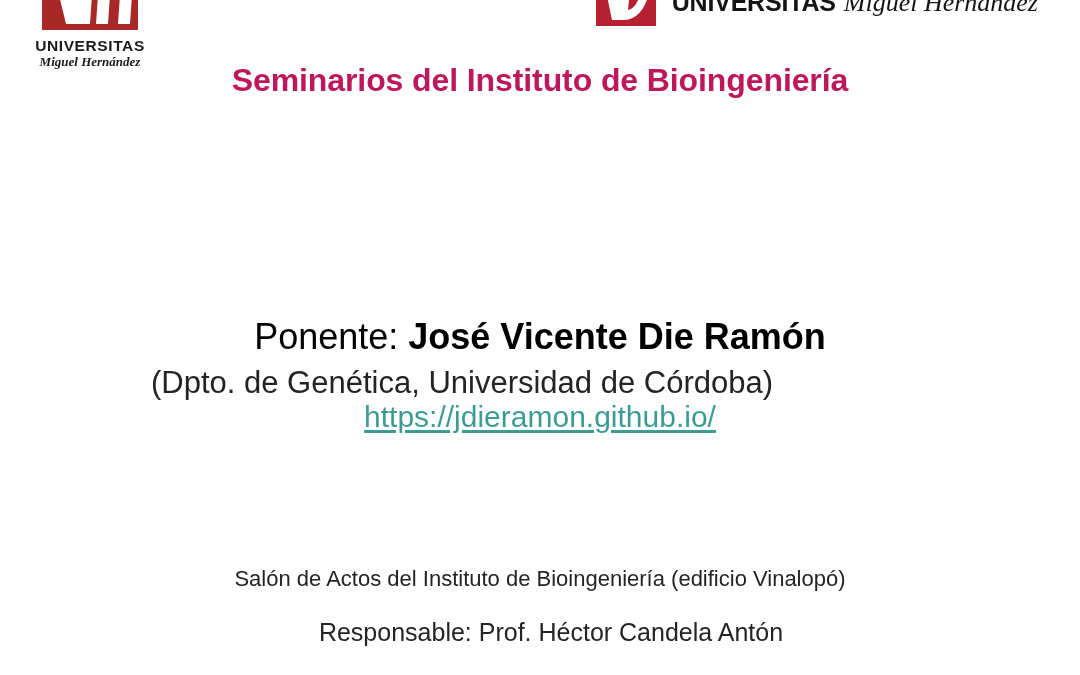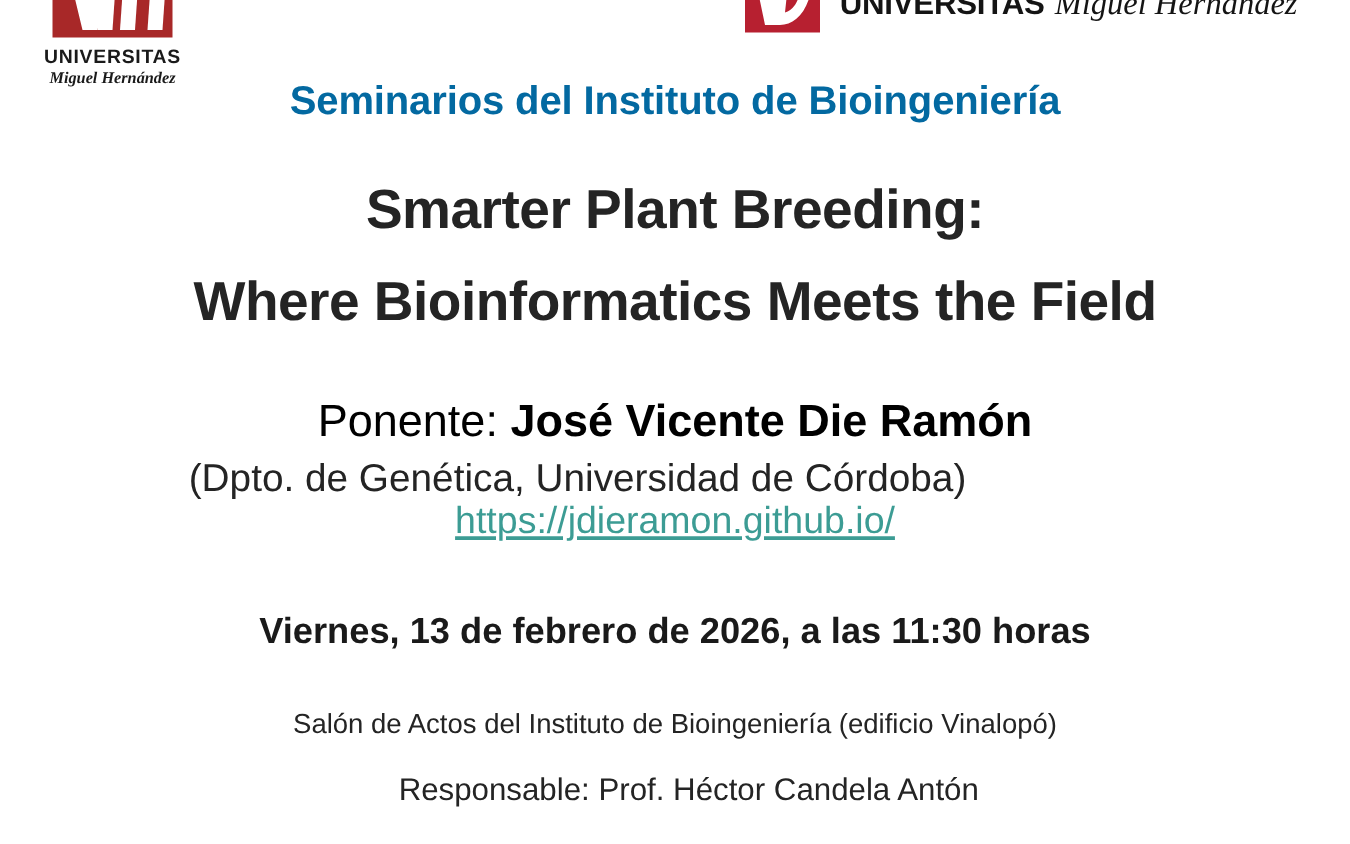--- a/index.html
+++ b/index.html
@@ -95,21 +95,21 @@
     color: #141414;
   }
 
   
   .series-title {
     position: absolute;
     top: 62px;
     left: 0;
     width: 1080px;
     text-align: center;
-    color: #0369a1;
+    color: #be185d;
     font-weight: bold;
     font-size: 32px;
     letter-spacing: -0.1px;
     white-space: nowrap;
   }
 
   .talk-title {
     position: absolute;
     top: 131px;
     left: 0;
@@ -237,32 +237,27 @@
       </svg>
     </div>
     <div class="wordmark">
       <span class="univ">UNIVERSITAS</span>
       <span class="mh">Miguel Hernández</span>
     </div>
   </div>
 
   <div class="series-title">Seminarios del Instituto de Bioingeniería</div>
 
-  <div class="talk-title">
-    <span class="line">Smarter Plant Breeding:</span>
-    <span class="line">Where Bioinformatics Meets the Field</span>
-  </div>
 
   <div class="speaker">
     <span>Ponente: </span><span class="name">José Vicente Die Ramón</span>
   </div>
 
   <div class="affiliation">(Dpto. de Genética, Universidad de Córdoba)</div>
 
   <div class="weblink">
     <a href="#">https://jdieramon.github.io/</a>
   </div>
 
-  <div class="datetime">Viernes, 13 de febrero de 2026, a las 11:30 horas</div>
   <div class="venue">Salón de Actos del Instituto de Bioingeniería (edificio Vinalopó)</div>
   <div class="organizer">Responsable: Prof. Héctor Candela Antón</div>
 
 </div>
 
 </body></html>

